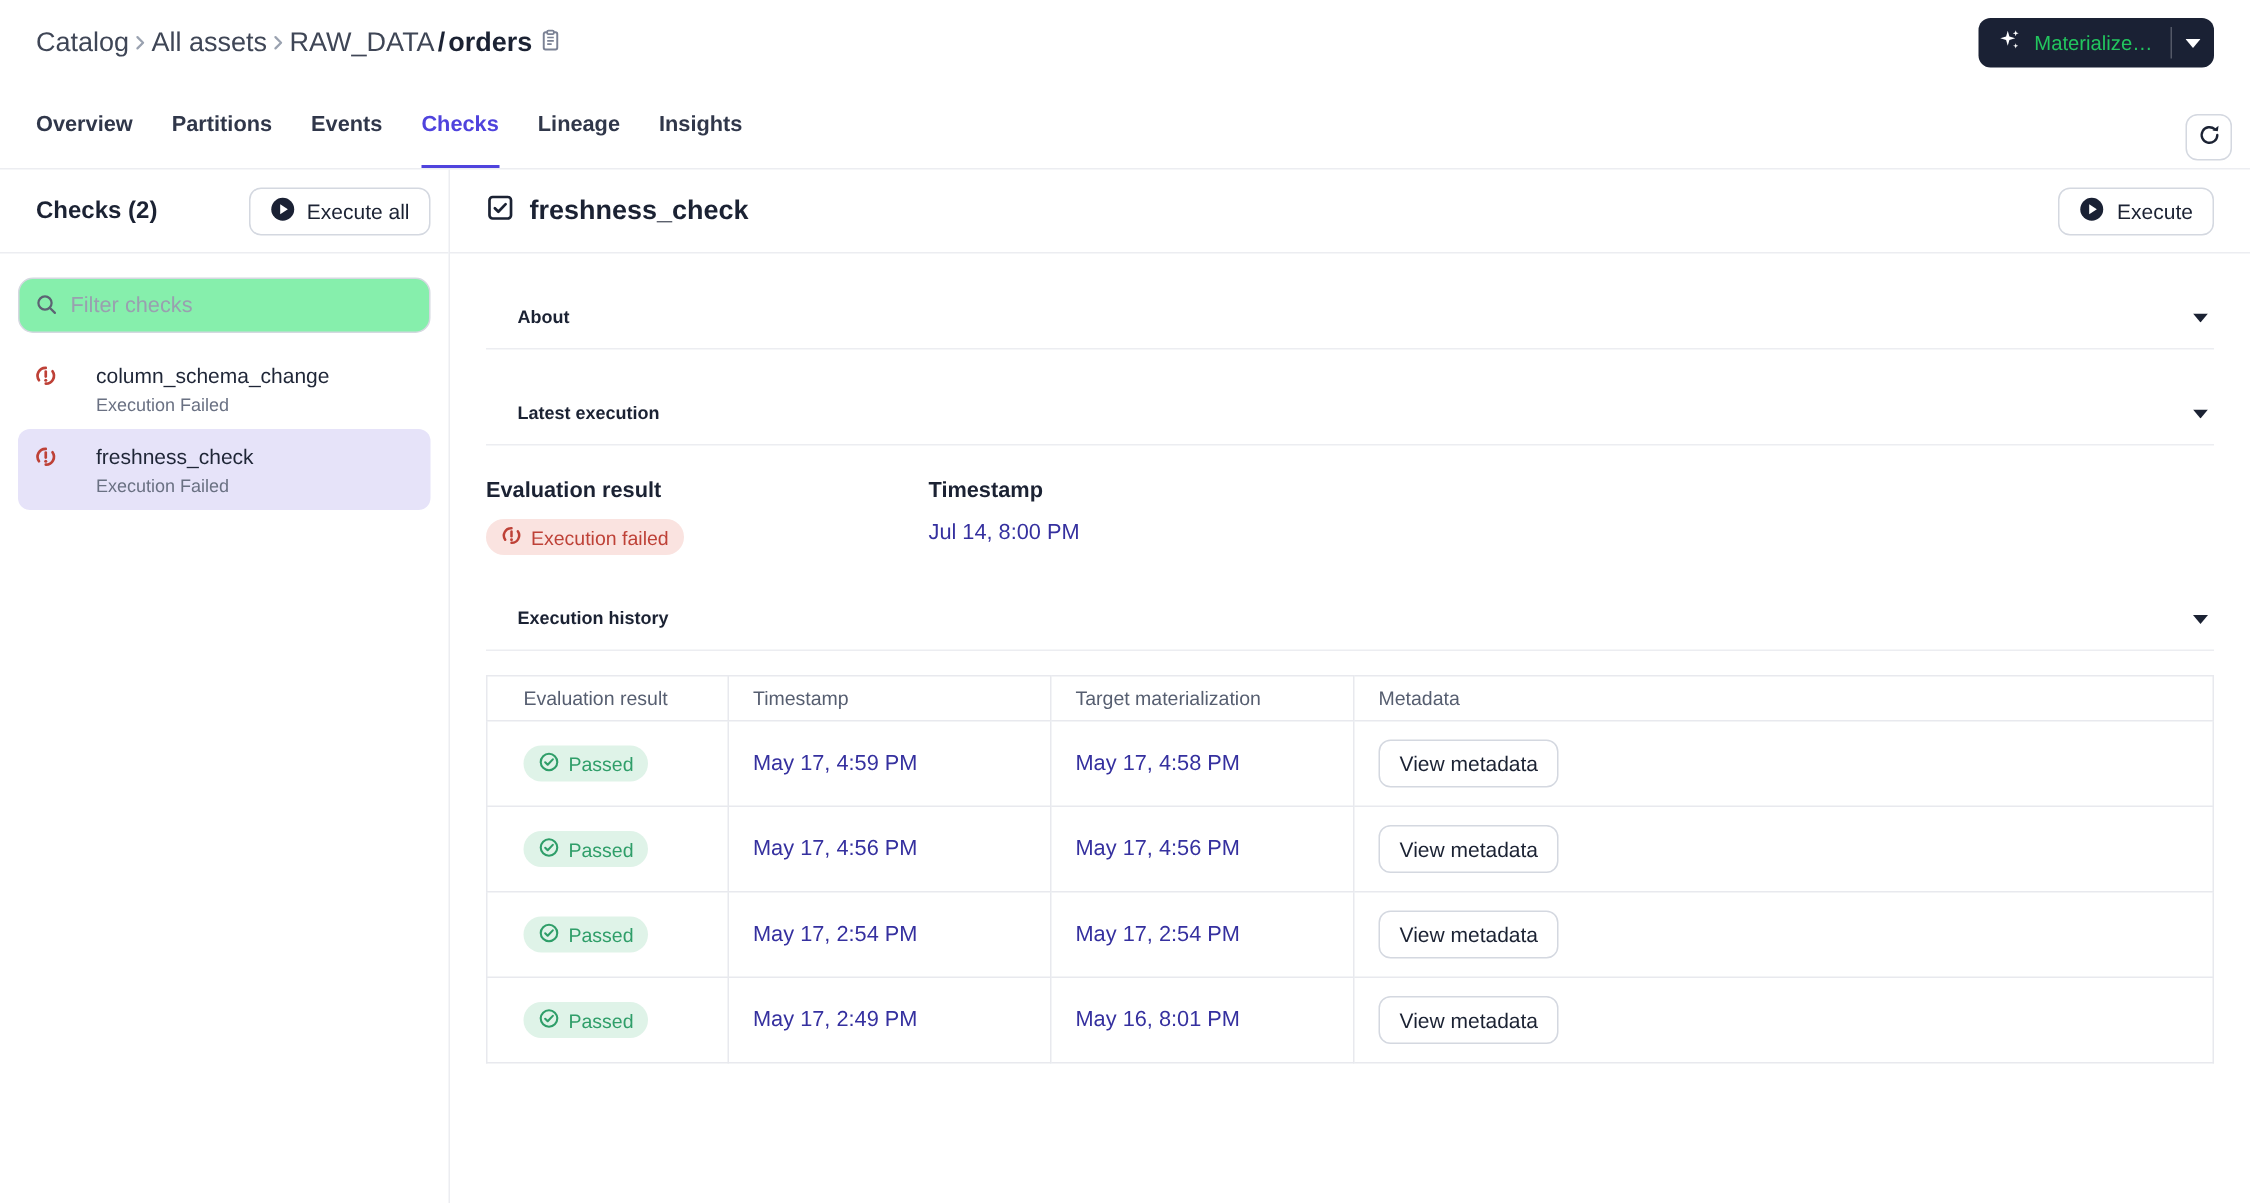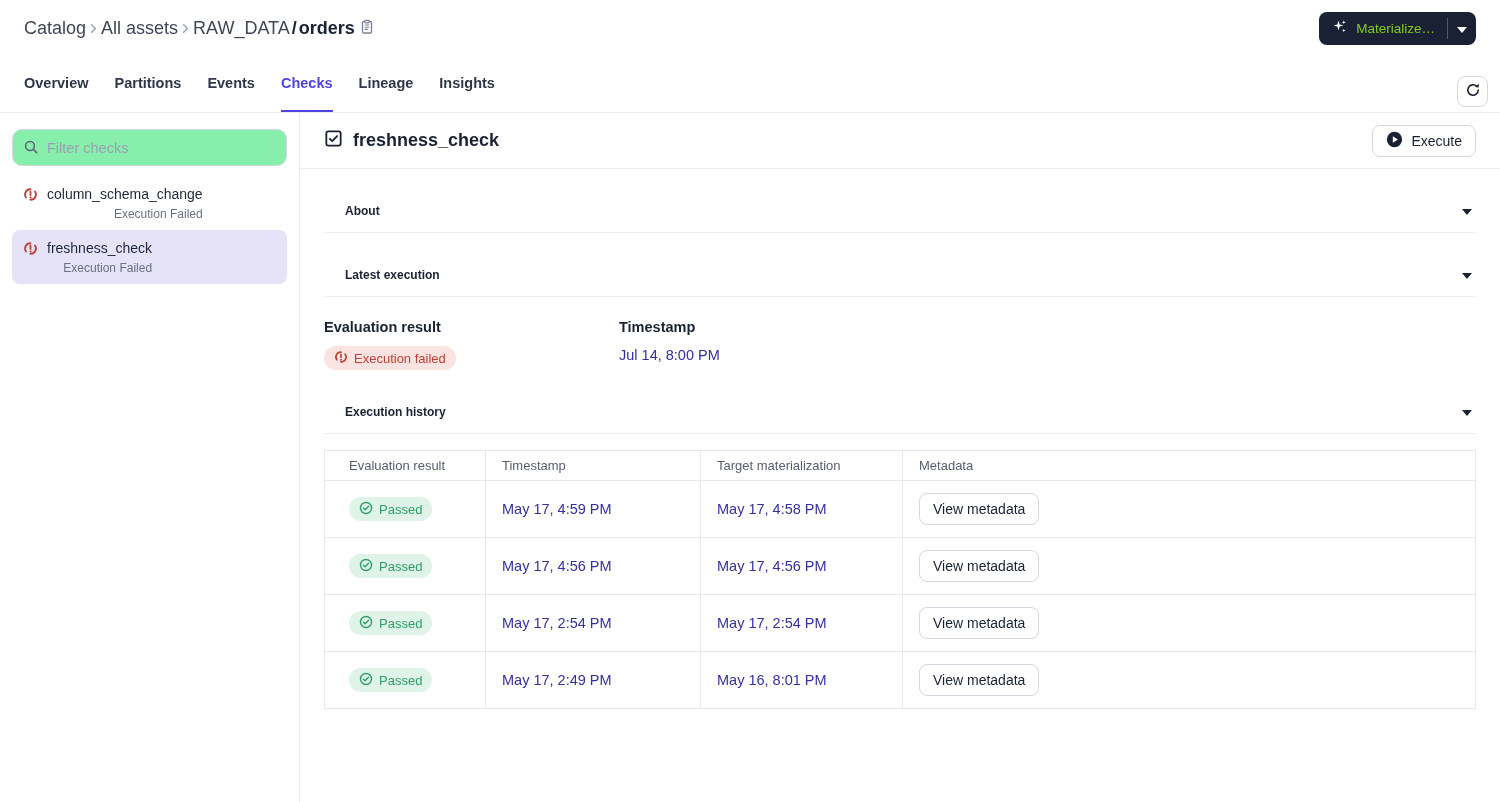--- a/index.html
+++ b/index.html
@@ -15,21 +15,21 @@
   .topbar { height:56px; display:flex; align-items:center; justify-content:space-between; padding:0 24px; }
   .breadcrumb { display:flex; align-items:center; gap:0; font-size:18px; }
   .crumb { color:#3f4656; font-weight:500; cursor:pointer; }
   .crumb-sep { display:flex; align-items:center; }
   .crumb-current-group { color:#3f4656; font-weight:500; }
   .crumb-slash { color:#1b2233; font-weight:600; margin:0 2px; }
   .crumb-current { color:#1b2233; font-weight:700; }
   .copy-btn { background:none; border:none; padding:2px; margin-left:2px; cursor:pointer; display:flex; }
 
   .split-btn { display:flex; align-items:stretch; background:#1a2134; border-radius:8px; overflow:hidden; height:33px; }
-  .split-main { display:flex; align-items:center; gap:8px; padding:0 12px; color:#84cc16; font-size:13.5px; font-weight:500; cursor:pointer; }
+  .split-main { display:flex; align-items:center; gap:8px; padding:0 12px; color:#22c55e; font-size:13.5px; font-weight:500; cursor:pointer; }
   .split-divider { width:1px; background:rgba(255,255,255,0.25); margin:6px 0; }
   .split-caret { display:flex; align-items:center; padding:0 9px; cursor:pointer; }
 
   
   .tabbar { height:57px; border-bottom:1px solid #ecedf1; display:flex; align-items:center; padding:0 24px; gap:26px; position:relative; }
   .tab { height:56px; display:flex; align-items:center; font-size:14.5px; font-weight:600; color:#30374a; cursor:pointer; border-bottom:2px solid transparent; }
   .tab.active { color:#4f43dd; border-bottom-color:#4f43dd; }
   .icon-btn { position:absolute; right:12px; top:20px; width:31px; height:31px; border:1px solid #d4d8e0; border-radius:8px; background:#fff; display:flex; align-items:center; justify-content:center; cursor:pointer; }
 
   
@@ -39,21 +39,21 @@
 
   
   .sidebar-header { height:56px; min-height:56px; display:flex; align-items:center; justify-content:space-between; padding:0 12px 0 24px; border-bottom:1px solid #ecedf1; }
   .sidebar-title { font-size:16px; font-weight:700; }
   .btn { display:inline-flex; align-items:center; gap:8px; height:32px; padding:0 13px; border:1px solid #d4d8e0; border-radius:8px; background:#fff; font-size:14px; color:#1b2233; font-family:inherit; cursor:pointer; white-space:nowrap; }
   .filter-wrap { margin:16px 12px 8px; position:relative; }
   .filter-wrap svg { position:absolute; left:11px; top:10px; }
   .filter-input { width:100%; height:37px; border:1px solid #d4d8e0; border-radius:10px; padding:0 12px 0 34px; font-size:14.5px; color:#1b2233; font-family:inherit; outline:none; background:#86efac; }
   .filter-input::placeholder { color:#99a0af; }
   .check-list { padding:2px 0; }
-  .check-item { margin:0 12px; padding:9px 8px 9px 11px; border-radius:8px; display:flex; gap:9px; cursor:pointer; align-items:flex-start;text-align:right; }
+  .check-item { margin:0 12px; padding:9px 8px 9px 11px; border-radius:8px; display:flex; gap:26px; cursor:pointer; align-items:flex-start; }
   .check-item.selected { background:#e6e3f9; }
   .ci-icon { margin-top:2px; flex:none; display:flex; }
   .ci-title { font-size:14px; color:#1f2637; line-height:19px; }
   .ci-status { font-size:12px; color:#6a7183; margin-top:3px; }
 
   
   .main-header { height:56px; min-height:56px; border-bottom:1px solid #ecedf1; display:flex; align-items:center; justify-content:space-between; padding:0 24px; }
   .main-title { display:flex; align-items:center; gap:10px; font-size:18px; font-weight:700; }
   .main-body { padding:0 24px; flex:1; overflow:hidden; }
 
@@ -143,20 +143,32 @@
           <path d="M13.2 8a5.2 5.2 0 1 1-1.7-3.85" fill="none" stroke="#1b2233" stroke-width="1.6" stroke-linecap="round"></path>
           <polygon points="13.8,1.6 13.8,5.2 10.2,5.2" fill="#1b2233" transform="rotate(8 12 3.4)"></polygon>
         </svg>
     </span>
   </button>
 </nav>
 
 <div class="content">
 
   <aside class="sidebar">
+    <div class="sidebar-header">
+      <span class="sidebar-title">Checks (2)</span>
+      <button class="btn">
+        <span>
+          <svg width="17" height="17" viewBox="0 0 16 16">
+              <circle cx="8" cy="8" r="7.2" fill="#1a2134"></circle>
+              <polygon points="6.4,4.9 11.2,8 6.4,11.1" fill="#ffffff"></polygon>
+            </svg>
+        </span>
+        <span>Execute all</span>
+      </button>
+    </div>
     <div class="filter-wrap">
       <svg width="16" height="16" viewBox="0 0 16 16">
           <circle cx="7" cy="7" r="4.4" fill="none" stroke="#5c6373" stroke-width="1.5"></circle>
           <line x1="10.3" y1="10.3" x2="13.6" y2="13.6" stroke="#5c6373" stroke-width="1.5" stroke-linecap="round"></line>
         </svg>
       <input class="filter-input" type="text" placeholder="Filter checks" style="">
     </div>
     <div class="check-list">
         <div class="check-item">
     <span class="ci-icon">

